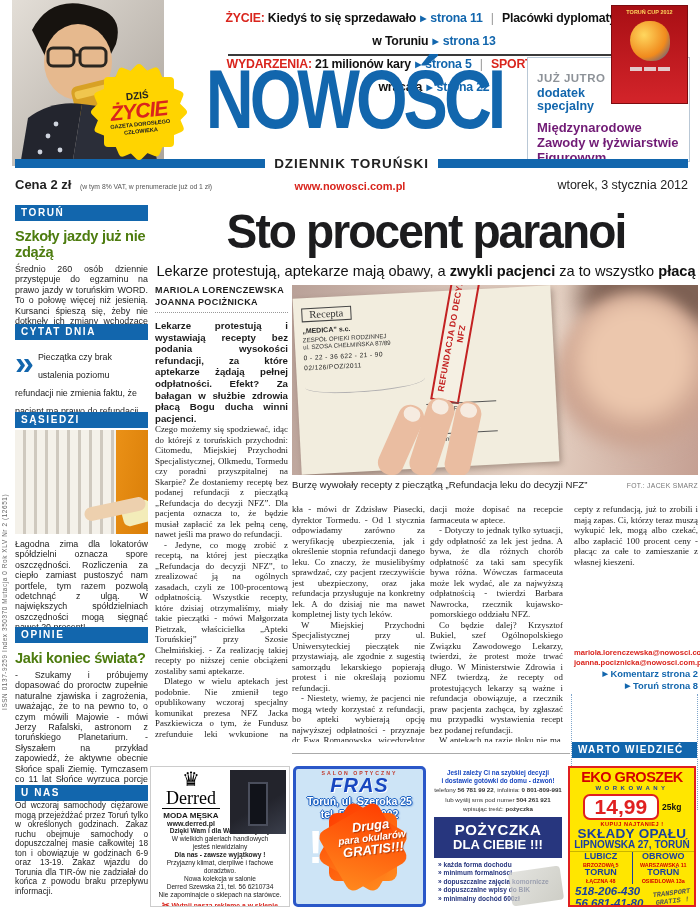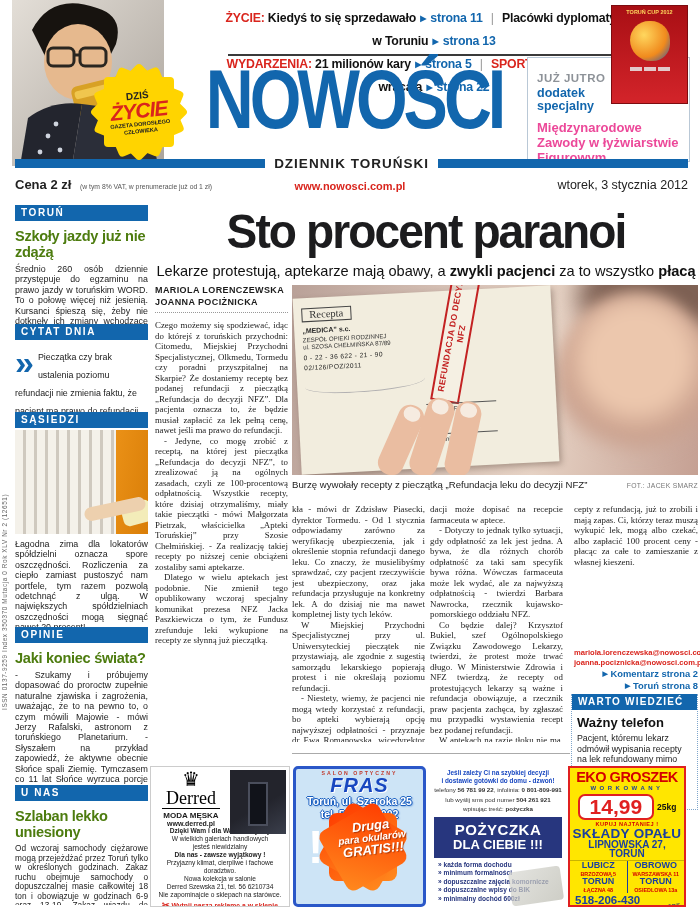--- a/index.html
+++ b/index.html
@@ -27,21 +27,21 @@
   .logo{position:absolute;left:168px;top:50px;width:372px;text-align:center;
         font-size:83px;font-weight:900;color:#1266ad;letter-spacing:-5px;line-height:100px;
         transform:scaleX(.80);transform-origin:50% 50%;}
   .logo-subrow{position:absolute;left:15px;top:156px;width:673px;display:flex;align-items:center;gap:9px;z-index:2;}
   .logo-subrow .bar{flex:1;height:9px;background:#1266ad;}
   .logo-subrow .txt{font-weight:bold;font-size:13.5px;letter-spacing:1px;color:#222;}
   .promo-box{position:absolute;left:527px;top:57px;width:163px;height:105px;border:1px solid #b9c8d6;
              box-sizing:border-box;padding:14px 9px 0 9px;background:#fff;}
   .promo-kicker{color:#8d9298;font-weight:bold;font-size:11.5px;letter-spacing:.5px;}
   .promo-sub{color:#1266ad;font-weight:bold;font-size:12.5px;line-height:13px;margin-top:3px;width:70px;}
-  .promo-title{color:#ec4899;font-weight:bold;font-size:13px;line-height:15px;margin-top:7px;}
+  .promo-title{color:#701a75;font-weight:bold;font-size:13px;line-height:15px;margin-top:7px;}
   .poster{position:absolute;left:611px;top:5px;width:77px;height:99px;background:linear-gradient(#a80f14,#d3242a);
           border:1px solid #7d0c10;z-index:4;box-sizing:border-box;padding-top:3px;text-align:center;}
   .poster .pt{color:#ffd75e;font-size:5.5px;font-weight:bold;line-height:6px;}
   .poster .blob{margin:6px auto 0;width:40px;height:40px;border-radius:50% 50% 45% 55%;
                 background:radial-gradient(circle at 35% 35%,#ffd75e,#f08a1d 60%,#2a4fae);}
   .poster .sponsors{margin-top:6px;display:flex;justify-content:center;gap:2px;}
   .poster .sp{width:12px;height:4px;background:#e8e8e8;opacity:.85;}
 
   
   .price-left{position:absolute;left:15px;top:177px;font-size:13px;color:#222;}
@@ -119,21 +119,21 @@
   .credit{font-size:6.8px;color:#777;letter-spacing:.3px;}
 
   .emails{position:absolute;left:574px;top:648px;width:124px;text-align:right;color:#d9251d;
           font-size:7.6px;font-weight:bold;line-height:9.5px;}
   .art-links{position:absolute;left:574px;top:668px;width:124px;text-align:right;color:#1266ad;
              font-weight:bold;font-size:9.4px;line-height:11.5px;}
   .art-links .arrow{font-size:7px;vertical-align:1px;}
 
   .warto{position:absolute;left:571px;top:694px;width:127px;height:116px;border-left:1px dotted #7fa6cc;
          border-right:1px dotted #7fa6cc;border-bottom:1px dotted #7fa6cc;box-sizing:border-box;overflow:hidden;}
-  .warto .sec-bar{letter-spacing:1.2px;}
+  .warto .sec-bar{letter-spacing:1.2px;margin-top:48px;}
   .warto-title{font-weight:bold;font-size:13px;margin:5px 5px 3px;color:#111;}
   .warto-body{font-size:8.8px;line-height:10.6px;margin:0 5px;color:#222;text-align:left;}
 
   .reklama{position:absolute;left:155px;top:792px;width:133px;display:flex;align-items:center;gap:5px;
            font-size:8.5px;color:#444;}
   .reklama .ln{flex:1;height:1px;background:#666;}
   .adline{position:absolute;left:292px;top:753px;width:278px;height:1px;background:#aaa;}
 
   
   .ad{position:absolute;top:766px;height:141px;box-sizing:border-box;overflow:hidden;}
@@ -175,36 +175,36 @@
   .p-top{color:#1847c0;font-weight:bold;font-size:6.4px;line-height:7.6px;}
   .p-ph{font-size:6.2px;color:#333;line-height:7.6px;margin-top:2px;}
   .p-ph b{font-weight:bold;}
   .p-box{background:#27367e;color:#fff;font-weight:900;margin:4px 4px 3px;padding:5px 0 6px;}
   .p-box .l1{font-size:15px;line-height:16px;letter-spacing:.5px;}
   .p-box .l2{font-size:13px;line-height:14px;}
   .p-bul{text-align:left;margin-left:8px;font-size:6.6px;line-height:8.4px;color:#27367e;font-weight:bold;}
   .p-notes{position:absolute;right:4px;bottom:4px;width:52px;height:34px;border-radius:4px;
            background:linear-gradient(135deg,#d8d8d2,#b9b9ae);opacity:.7;transform:rotate(-8deg);}
   
-  .ad-eko{left:568px;width:118px;background:#ffe600;border:2px solid #e02020;text-align:center;padding-top:2px;}
+  .ad-eko{left:568px;width:128px;background:#ffe600;border:2px solid #e02020;text-align:center;padding-top:2px;}
   .e-title{color:#d40000;font-weight:900;font-size:14.5px;line-height:15px;letter-spacing:-.5px;}
   .e-sub{color:#1a3fa0;font-weight:bold;font-size:6px;letter-spacing:3.5px;line-height:7px;}
   .e-pricerow{display:flex;align-items:center;justify-content:center;gap:3px;margin-top:2px;}
   .e-pricebox{border:2px solid #e02020;border-radius:7px;background:#fff;color:#e02020;font-weight:900;
               font-size:21px;line-height:22px;padding:0 10px;}
   .e-unit{font-size:8.5px;font-weight:900;color:#111;}
   .e-slog{font-size:5.6px;font-weight:bold;color:#d40000;letter-spacing:.5px;margin-top:1px;}
   .e-store{color:#1a3fa0;font-weight:900;font-size:13.5px;line-height:13px;letter-spacing:.3px;}
   .e-addr{color:#1a3fa0;font-weight:900;font-size:10px;line-height:9px;}
   .e-grid{display:flex;margin-top:2px;border-top:1px solid #c9b400;}
   .e-colL{flex:1;border-right:1px solid #1a3fa0;}
   .e-colR{flex:1;}
   .e-city{color:#1a3fa0;font-weight:900;font-size:9px;line-height:9.5px;}
   .e-str{color:#d40000;font-weight:bold;font-size:5.4px;line-height:6.5px;}
-  .e-phones{display:flex;align-items:center;justify-content:space-between;padding:1px 3px 0 5px;}
+  .e-phones{display:flex;align-items:center;justify-content:space-between;padding:1px 3px 0 5px;font-style:italic;}
   .e-pnum{color:#1a3fa0;font-weight:900;font-size:11.5px;line-height:12px;text-align:left;}
   .e-stamp{font-family:"Liberation Mono",monospace;font-size:7px;color:#555;font-weight:bold;
            transform:rotate(-7deg);line-height:8px;text-align:center;}
 </style>
 </head>
 <body>
 
 <div class="page">
 
   <div class="topstrip">
@@ -327,37 +327,37 @@
 
     <section class="side-sec sec-opinie">
       <div class="sec-bar">OPINIE</div>
       <div class="side-title">Jaki koniec świata?</div>
       <div class="side-body">- Szukamy i próbujemy dopasować do proroctw zupełnie naturalne zjawiska i zagrożenia, uważając, że to na pewno to, o czym mówili Majowie - mówi Jerzy Rafalski, astronom z toruńskiego Planetarium. - Słyszałem na przykład zapowiedź, że aktywne obecnie Słońce spali Ziemię. Tymczasem co 11 lat Słońce wyrzuca porcje plazmy.</div>
 
     </section>
 
     <section class="side-sec sec-unas">
       <div class="sec-bar">U NAS</div>
-      <div class="side-title">Szlaban lekko uniesiony</div>
       <div class="side-body tight">Od wczoraj samochody ciężarowe mogą przejeżdżać przez Toruń tylko w określonych godzinach. Zakaz ruchu obejmuje samochody o dopuszczalnej masie całkowitej 18 ton i obowiązuje w godzinach 6-9 oraz 13-19. Zakaz wjazdu do Torunia dla TIR-ów nie zadziałał do końca z powodu braku przepływu informacji.</div>
 
     </section>
   </aside>
 
   <h1 class="headline" style="margin:0;">Sto procent paranoi</h1>
   <div class="subhead">
     <span>Lekarze protestują, aptekarze mają obawy, a </span><b>zwykli pacjenci</b><span> za to wszystko </span><b>płacą</b>
   </div>
 
   <div class="col col1">
     <div class="authors">
       <div>MARIOLA LORENCZEWSKA</div>
       <div>JOANNA POCIŻNICKA</div>
     </div>
     <div class="dotrule"></div>
+    <p class="lead ni">Lekarze protestują i wystawiają recepty bez podania wysokości refundacji, za które aptekarze żądają pełnej odpłatności. Efekt? Za bałagan w służbie zdrowia płacą Bogu ducha winni pacjenci.</p>
     <p class="ni">Czego możemy się spodziewać, idąc do którejś z toruńskich przychodni: Citomedu, Miejskiej Przychodni Specjalistycznej, Olkmedu, Tormedu czy poradni przyszpitalnej na Skarpie? Że dostaniemy receptę bez podanej refundacji z pieczątką „Refundacja do decyzji NFZ”. Dla pacjenta oznacza to, że będzie musiał zapłacić za lek pełną cenę, nawet jeśli ma prawo do refundacji.</p>
     <p>- Jedyne, co mogę zrobić z receptą, na której jest pieczątka „Refundacja do decyzji NFZ”, to zrealizować ją na ogólnych zasadach, czyli ze 100-procentową odpłatnością. Wszystkie recepty, które dzisiaj otrzymaliśmy, miały takie pieczątki - mówi Małgorzata Pietrzak, właścicielka „Apteki Toruńskiej” przy Szosie Chełmińskiej. - Za realizację takiej recepty po niższej cenie obciążeni zostaliby sami aptekarze.</p>
     <p>Dlatego w wielu aptekach jest podobnie. Nie zmienił tego opublikowany wczoraj specjalny komunikat prezesa NFZ Jacka Paszkiewicza o tym, że Fundusz zrefunduje leki wykupione na recepty ze słynną już pieczątką.</p>
 
   </div>
 
   <div class="photo">
     <div class="hairblur"></div>
     <div class="face"></div>
     <div class="paper">

